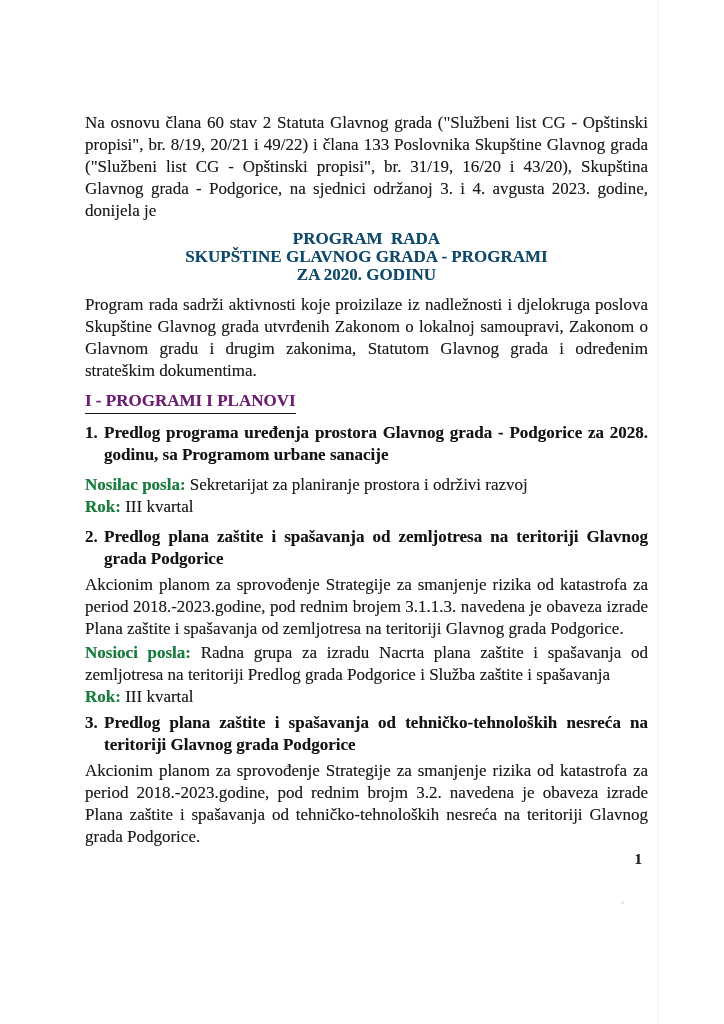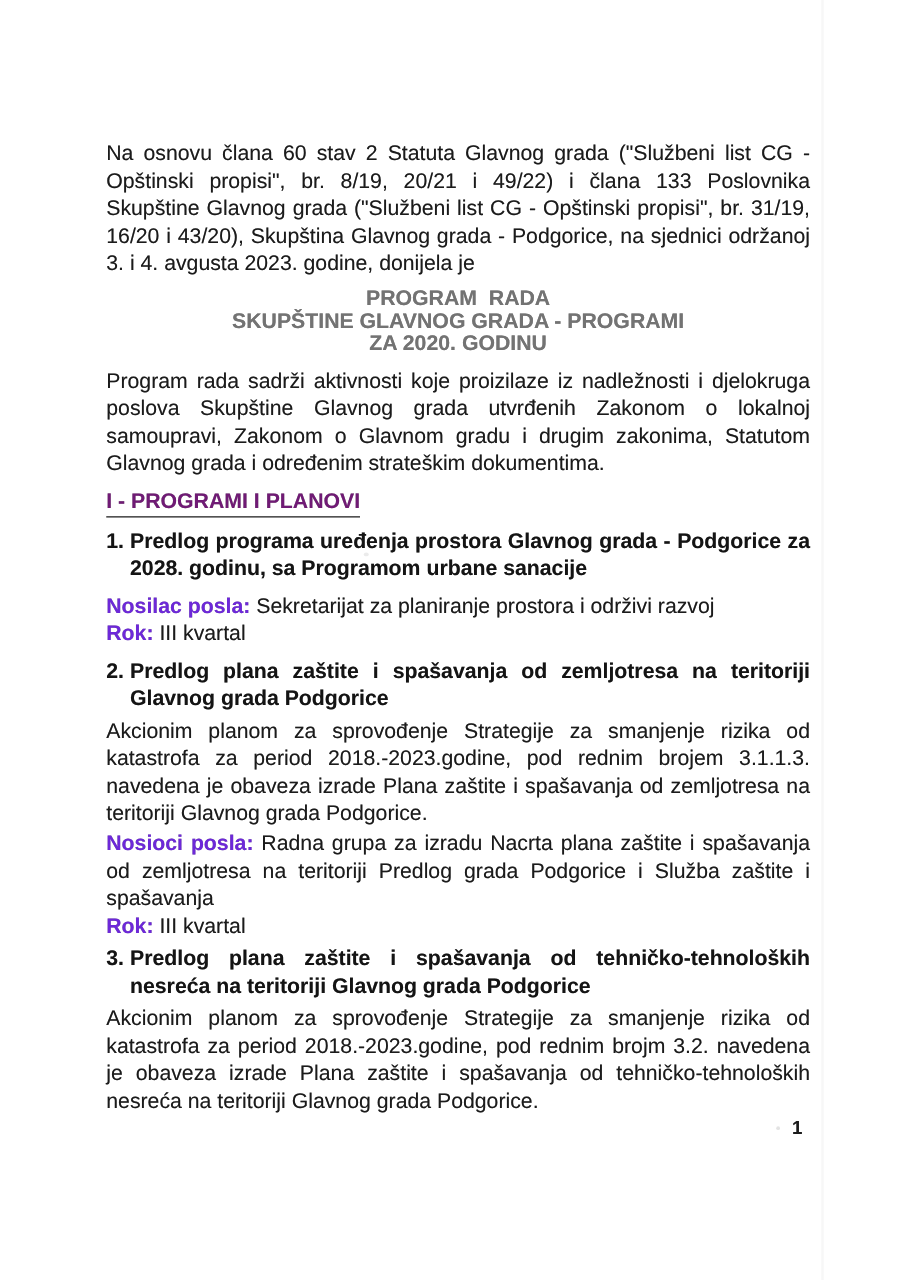--- a/index.html
+++ b/index.html
@@ -6,41 +6,41 @@
     margin: 0;
     padding: 0;
     background: #ffffff;
   }
   .page {
     position: relative;
     width: 724px;
     height: 1024px;
     background: #ffffff;
     overflow: hidden;
-    font-family: Liberation Sans, sans-serif;
+    font-family: Liberation Serif, serif;
     color: #1b1b1b;
     box-sizing: border-box;
     padding: 112px 72px 0 85px;
     text-shadow: 0 0 0.5px rgba(25,25,25,0.45);
   }
   .content { width: 563px; }
   .para {
     margin: 0;
     font-size: 17px;
     line-height: 22px;
     text-align: justify;
   }
   .doc-title {
     margin-top: 8px;
     margin-bottom: 10px;
     text-align: center;
     font-weight: bold;
     font-size: 17px;
     line-height: 18px;
-    color: #737373;
+    color: #0c4a6e;
   }
   .doc-title div { white-space: pre-wrap; }
   .p-parts   { margin-top: 4px; text-align: left; }
   .section-a {
     margin-top: 10px;
     font-size: 17px; line-height: 22px;
     font-weight: bold; color: #141414;
   }
   .section-i {
     margin-top: 8px;
@@ -62,21 +62,21 @@
     color: #141414;
   }
   .item-heading .num {
     position: absolute;
     left: 0; top: 0;
   }
   .mt8  { margin-top: 8px; }
   .mt4  { margin-top: 4px; }
   .mt2  { margin-top: 2px; }
   .plain { text-align: left; }
-  .lbl { font-weight: bold; color: #6d28d9; }
+  .lbl { font-weight: bold; color: #15803d; }
   .page-num {
     margin-top: 0;
     font-size: 15px;
     line-height: 22px;
     text-align: right;
     padding-right: 6px;
     font-weight: bold;
   }
   .scan-line {
     position: absolute;

